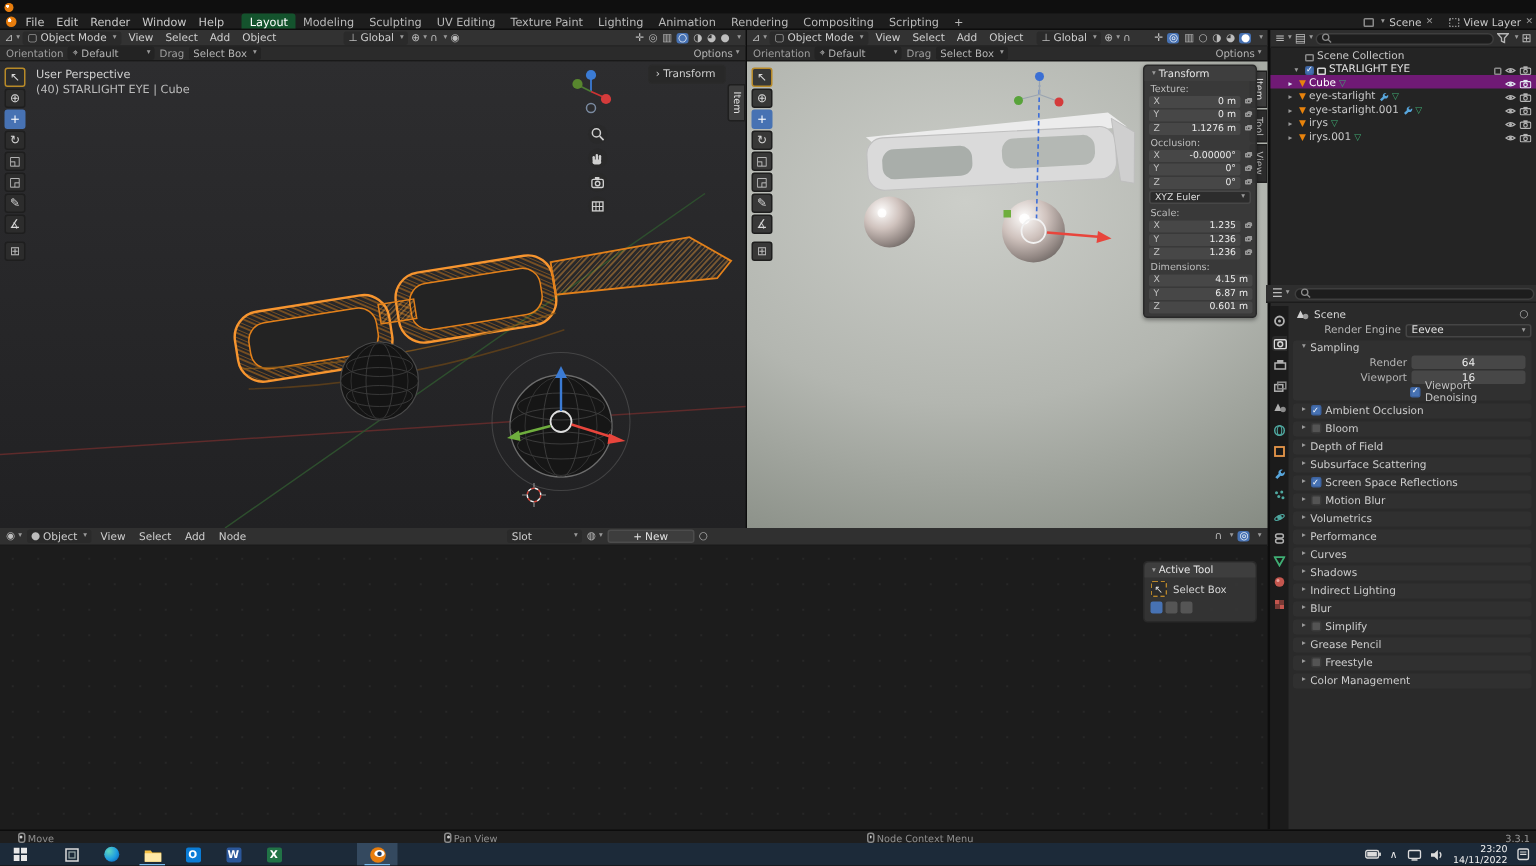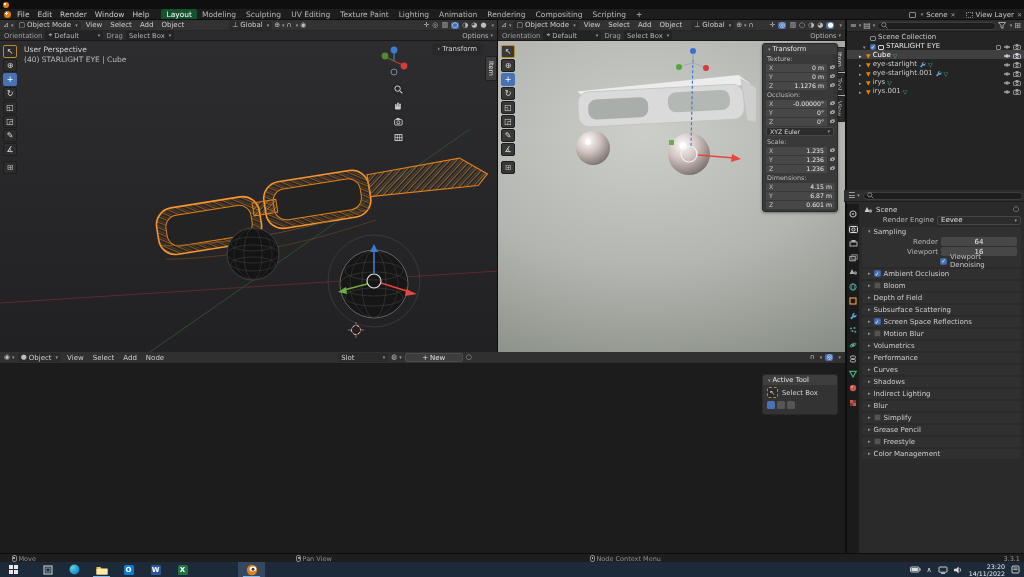--- a/index.html
+++ b/index.html
@@ -60,21 +60,21 @@
   .lock{width:4px;height:3px;border:1px solid #999;border-radius:.5px;position:relative;margin:0 1px}
   .lock::before{content:"";position:absolute;top:-2.4px;left:.4px;width:2px;height:2px;border:1px solid #999;border-bottom:none;border-radius:2px 2px 0 0}
   .tpdd{margin:1px 3px;background:#2c2c2c;border:1px solid #474747;border-radius:2px;height:9px;display:flex;align-items:center;justify-content:space-between;padding:0 3px;font-size:6.2px;color:#dcdcdc}
   .rtabs{position:absolute;right:0;top:6px;display:flex;flex-direction:column;gap:1px;z-index:4}
   .rtabs .vtab{position:static}
   
   #outliner{left:846px;top:20px;width:178px;height:172px;background:#242424;border-left:1px solid #0d0d0d;border-bottom:1px solid #0d0d0d}
   .outhdr{height:12px;background:#2e2e2e;display:flex;align-items:center;gap:2px;padding:0 3px;border-bottom:1px solid #1c1c1c}
   .srch{flex:1;height:8px;background:#1d1d1d;border:1px solid #3e3e3e;border-radius:4px;display:flex;align-items:center;padding:0 3px;gap:2px}
   .orow{display:flex;align-items:flex-end;height:9px;padding:0 3px 0 16px;gap:2px;font-size:7px;color:#c9c9c9}
-  .orow.sel{background:#404040;color:#fff}
+  .orow.sel{background:#701a75;color:#fff}
   .arr{font-size:5px;color:#9a9a9a;width:5px}
   .meshic{color:#e8830c;font-size:6px}
   .datag{color:#3fae74;font-size:6px}
   .rico{margin-left:auto;display:flex;gap:2px;align-items:center}
   #props{left:846px;top:192px;width:178px;height:361px;background:#2a2a2a;border-left:1px solid #0d0d0d}
   .ptabs{position:absolute;left:0;top:12px;bottom:0;width:12px;background:#1b1b1b;display:flex;flex-direction:column;align-items:center;padding-top:5px;gap:4.5px}
   .pti{width:10px;height:10px;display:flex;align-items:center;justify-content:center;border-radius:2px 0 0 2px}
   .pti.active{background:#2a2a2a}
   .pcontent{margin-left:12px;padding:2px 3px 0 3px}
   .phead{height:12px;background:#2e2e2e;margin:-2px -3px 0 -3px;display:flex;align-items:center;gap:3px;padding:0 4px;border-bottom:1px solid #1c1c1c}
@@ -979,21 +979,21 @@
 
 <div id="statusbar" class="abs">
   <div class="hint" style="left:12px">
     <span class="mouse m-l"></span>
     <span>Move</span>
   </div>
   <div class="hint" style="left:296px">
     <span class="mouse m-m"></span>
     <span>Pan View</span>
   </div>
-  <div class="hint" style="left:590px">
+  <div class="hint" style="left:578px">
     <span class="mouse m-r"></span>
     <span>Node Context Menu</span>
   </div>
   <div class="ver">3.3.1</div>
 </div>
 
 <div id="taskbar" class="abs">
   <div class="tkbtn">
     <svg width="9" height="9">
         <rect x="0" y="0" width="4" height="4" fill="#e8e8e8"></rect>

